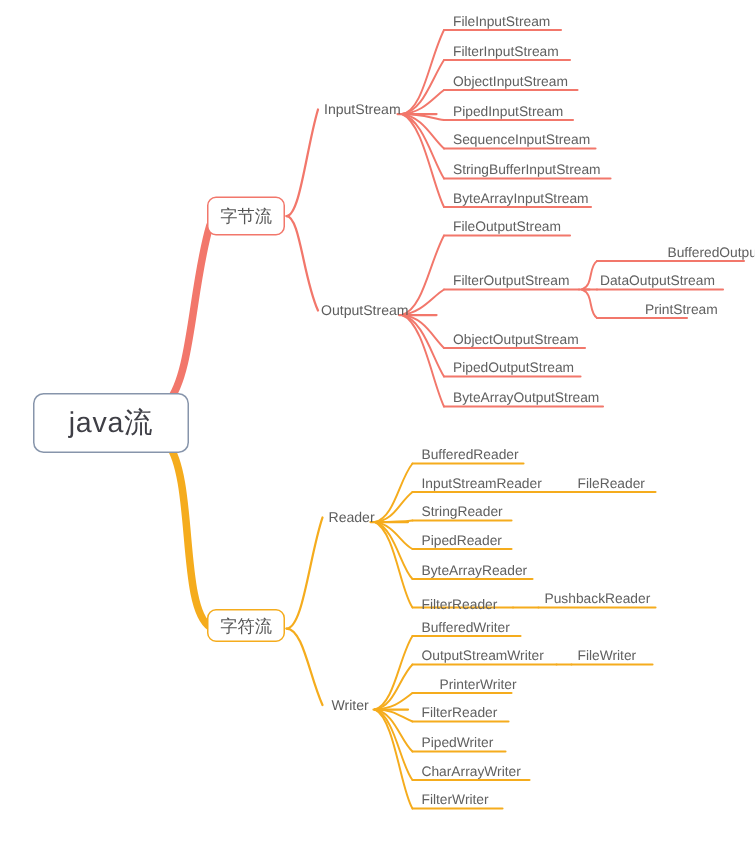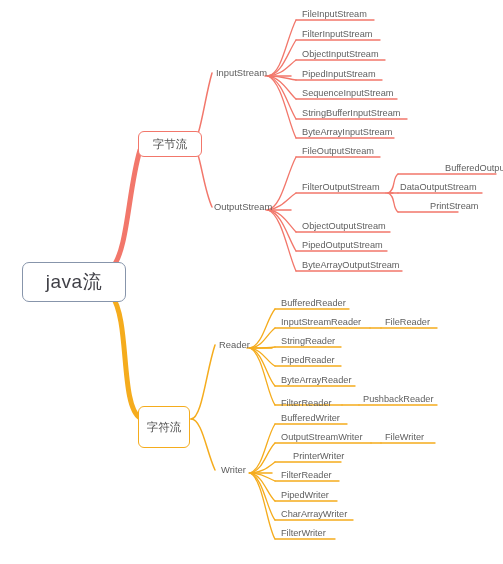--- a/index.html
+++ b/index.html
@@ -167,25 +167,25 @@
         <line x1="275" y1="539" x2="335" y2="539"></line>
         <line x1="381" y1="443" x2="435" y2="443"></line>
       </g>
     </g>
   </svg>
 
   <div class="root-node" style="left:22px; top:262px; width:104px; height:40px;">
     <span>java流</span>
   </div>
 
-  <div class="branch-node" style="left:138px; top:131px; width:64px; height:26px;">
+  <div class="branch-node" style="left:138px; top:131px; width:52px; height:26px;">
     <span>字节流</span>
   </div>
 
-  <div class="branch-node amber" style="left:138px; top:406px; width:52px; height:42px;">
+  <div class="branch-node amber" style="left:138px; top:406px; width:52px; height:22px;">
     <span>字符流</span>
   </div>
 
   <div class="node-label mid" style="left:216px; top:67px;">
     <span>InputStream</span>
   </div>
 
   <div class="node-label" style="left:302px; top:9px;">
     <span>FileInputStream</span>
   </div>

